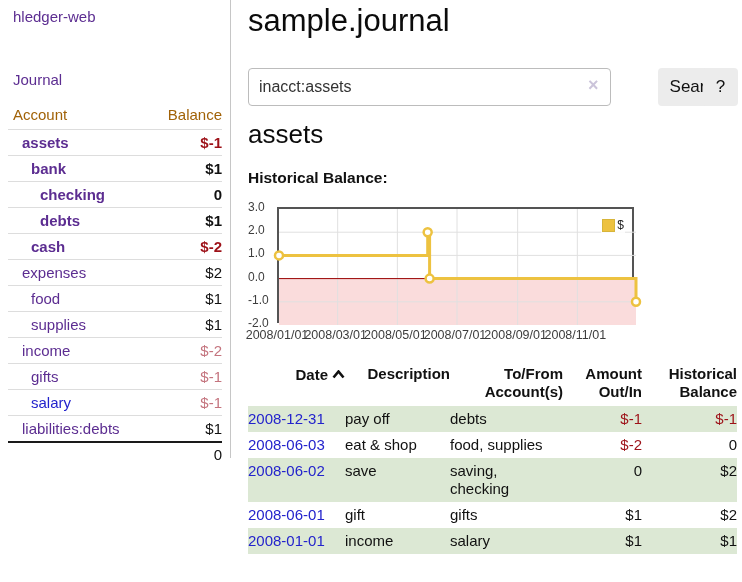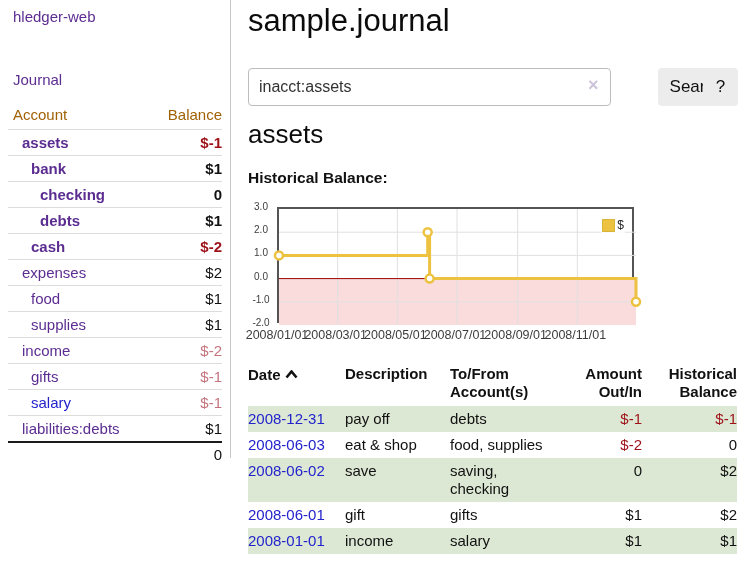--- a/index.html
+++ b/index.html
@@ -54,32 +54,32 @@
   .acct-heading { position:absolute; left:0; top:119px; font-size:26px; font-weight:400; color:#0b0b0b; }
   .chart-label { position:absolute; left:0; top:169px; font-size:15.5px; font-weight:bold; }
 
   
   .chart { position:absolute; left:0; top:200px; width:420px; height:145px; }
   .plot-box {
     position:absolute; left:29px; top:7px; width:357px; height:116px;
     border:2px solid var(--chartBorder); background:#fff;
   }
   .plot-box svg { position:absolute; left:0; top:0; overflow:visible; }
-  .ytick { position:absolute; width:26px; text-align:center; font-size:10px; color:#3d3d3d; line-height:14px; }
+  .ytick { position:absolute; width:26px; text-align:left; font-size:12px; color:#3d3d3d; line-height:14px; }
   .xtick { position:absolute; top:128px; transform:translateX(-50%); font-size:12.5px; color:#3d3d3d; white-space:nowrap; }
   .legend {
     position:absolute; top:8px; right:7px; display:flex; align-items:center;
     background:rgba(255,255,255,0.85); padding:1px;
   }
   .legend-swatch { width:13px; height:13px; background:var(--chartLine); border:1px solid #d7b53a; }
   .legend-label { font-size:12px; color:#222; margin-left:2px; }
 
   
   .register { position:absolute; left:0; top:362px; width:489px; border-collapse:collapse; font-size:15px; }
-  .register th { font-weight:bold; text-align:left; vertical-align:top; padding:3px 0 5px 0; white-space:pre-line; line-height:18px; }
+  .register th { font-weight:bold; text-align:right; vertical-align:top; padding:3px 0 5px 0; white-space:pre-line; line-height:18px; }
   .register td { vertical-align:top; padding:4px 0; white-space:pre-line; line-height:18px; }
   .register .r { text-align:right; }
   .register tr.green td { background:var(--rowGreen); }
   .register td.neg { color:var(--negStrong); }
   .register a.date-link { color:var(--blue); }
   .c-date  { width:97px; }
   .c-desc  { width:105px; }
   .c-tofrom{ width:113px; }
   .c-amt   { width:79px; }
   .c-bal   { width:95px; }

